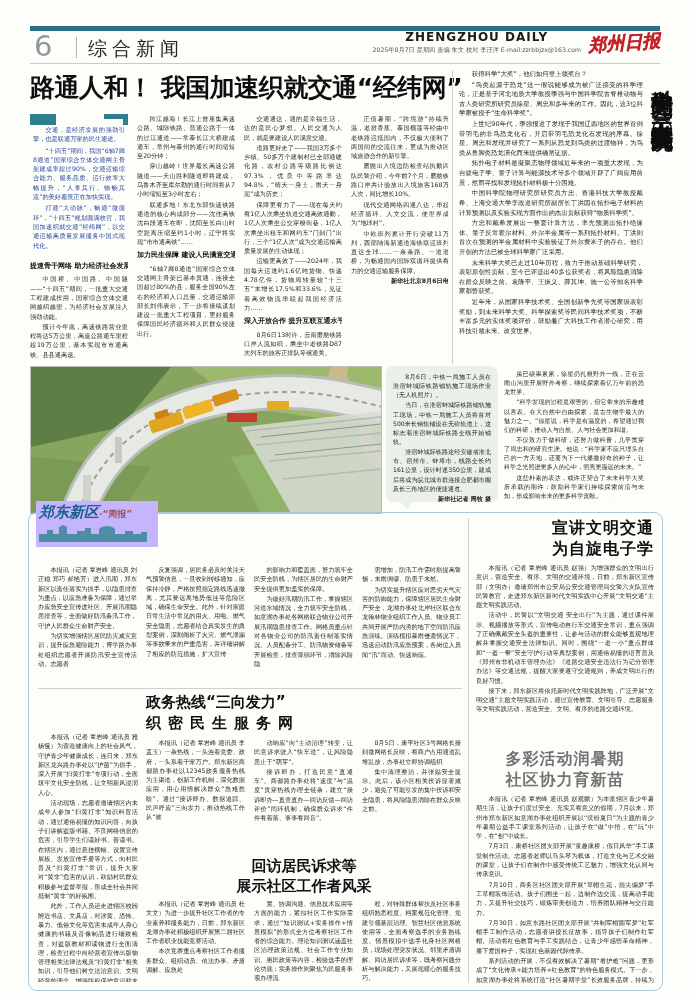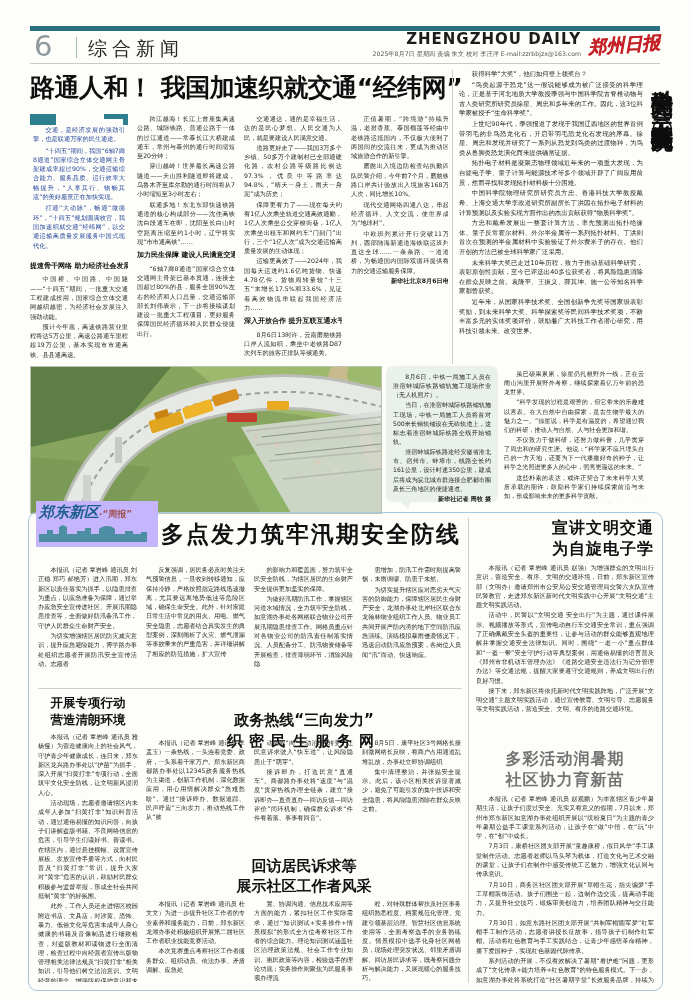--- a/index.html
+++ b/index.html
@@ -9,21 +9,21 @@
     font-family:"DejaVu Sans","Liberation Sans",sans-serif;
     color:#222;
   }
   
   .topbar { position:absolute; left:30px; top:26px; width:630px; height:5px; background:#2b6f80; }
   .pagenum { position:absolute; left:34px; top:29px; font-size:29px; color:#8d979c; }
   .header-vdiv { position:absolute; left:76px; top:37px; width:1px; height:21px; background:#a9b8bd; }
   .section-name { position:absolute; left:88px; top:36px; font-size:19px; letter-spacing:5px; color:#272727;text-align:center; }
   .masthead { position:absolute; right:30px; top:30px; display:flex; align-items:center; }
   .mast-text { text-align:right; margin-right:7px; }
-  .mast-en { font-size:15px; font-weight:bold; letter-spacing:1px; color:#1c1c1c; }
+  .mast-en { font-size:12px; font-weight:bold; letter-spacing:1px; color:#1c1c1c;text-align:center; }
   .mast-date { font-size:6.2px; color:#555; margin-top:2px; white-space:nowrap; }
   .mast-cn { font-size:18px; font-weight:900; font-style:italic; color:#c42127; transform:rotate(-4deg); text-shadow:0.5px 0 #c42127; }
   .header-rule { position:absolute; left:30px; top:63px; width:630px; height:1px; background:#c9c9c9; }
 
   
   .bt { font-size:6.2px; line-height:1.5; text-align:justify; color:#252525; }
   .bt p { margin:0 0 1px 0; text-indent:2em; }
   .subhead { font-weight:bold; font-size:7px; text-indent:0 !important; text-align:center; white-space:nowrap; margin:4px 0 3px 0 !important; color:#111; }
   .tail-dateline { text-align:right; font-weight:bold; text-indent:0 !important; }
 
@@ -57,21 +57,21 @@
   .zd-logo-sub { font-size:9px; font-weight:bold; color:#a05050; }
   .flood-headline { position:absolute; left:158px; top:519px; width:306px; text-align:center; font-size:23px; font-weight:900; letter-spacing:2px; color:#111; white-space:nowrap; }
   .flood-cols { position:absolute; left:38px; top:565px; width:424px; height:118px; display:flex; gap:9px; overflow:hidden; }
   .fcol { width:99px; flex:none; overflow:hidden; }
   .zd-vdiv { position:absolute; left:468px; top:518px; width:1px; height:465px; background:#cfcfcf; }
   .zd-hdiv1 { position:absolute; left:38px; top:688px; width:424px; height:1px; background:#cfcfcf; }
 
   .qinglang-headline { position:absolute; left:38px; top:695px; width:100px; text-align:center; font-size:12.5px; font-weight:900; line-height:1.35; color:#111; }
   .qinglang-body { position:absolute; left:38px; top:732px; width:100px; height:250px; overflow:hidden; }
 
-  .hotline-headline { position:absolute; left:146px; top:710px; width:316px; text-align:center; font-size:15px; font-weight:900; line-height:1.4; color:#111; }
+  .hotline-headline { position:absolute; left:146px; top:692px; width:316px; font-size:15px; font-weight:900; line-height:1.4; color:#111; }
   .hotline-l2 { letter-spacing:7px; }
   .hotline-cols { position:absolute; left:146px; top:738px; width:316px; height:110px; display:flex; gap:9px; overflow:hidden; }
   .hcol { width:99px; flex:none; overflow:hidden; }
 
   .skill-headline { position:absolute; left:146px; top:856px; width:316px; text-align:center; font-size:15px; font-weight:900; line-height:1.35; color:#111; }
   .skill-cols { position:absolute; left:146px; top:899px; width:316px; height:85px; display:flex; gap:9px; overflow:hidden; }
 
   .traffic-headline { position:absolute; left:476px; top:518px; width:178px; text-align:right; font-size:16px; font-weight:900; line-height:1.3; letter-spacing:1px; color:#111; }
   .traffic-body { position:absolute; left:476px; top:563px; width:178px; height:180px; overflow:hidden; }
   .summer-headline { position:absolute; left:476px; top:749px; width:178px; text-align:center; font-size:16px; font-weight:900; line-height:1.3; letter-spacing:1px; color:#737373; }
@@ -217,21 +217,20 @@
   <div class="zd-logo">
     <div class="zd-logo-line">
       <span class="zd-logo-text">郑东新区</span><span class="zd-logo-sub">·“周报”</span>
     </div>
     <svg width="108" height="20" viewBox="0 0 108 20">
       <path d="M0,20 L0,12 L8,12 L8,8 L14,8 L14,12 L20,12 L20,5 L24,3 L28,5 L28,12 L38,12 L38,9 L46,9 L46,6 L52,6 L52,12 L60,12 L60,7 C64,3 72,3 76,7 L76,12 L86,12 L86,9 L94,9 L94,12 L102,12 L102,10 L108,10 L108,20 Z" fill="#4e8ea4"></path>
       <rect x="0" y="17" width="108" height="3" fill="#4e8ea4"></rect>
     </svg>
   </div>
 
-  <div class="flood-headline">多点发力筑牢汛期安全防线</div>
   <div class="flood-cols">
     <div class="fcol bt">
         <p>本报讯（记者 覃岩峰 通讯员 刘正稳 郑巧 郝艳芳）进入汛期，郑东新区以责任落实为抓手，以隐患排查为重点，以应急准备为保障，通过举办应急安全宣传进社区、开展汛期隐患排查等，全面做好防汛备汛工作，守护人民群众生命财产安全。</p>
         <p>为切实增强辖区居民防灾减灾意识，提升应急避险能力，博学路办事处组织志愿者开展防汛安全宣传活动。志愿者</p>
       </div>
     <div class="fcol bt">
         <p>反复强调，居民务必及时关注天气预警信息，一旦收到转移通知，应保持冷静，严格按照指定路线迅速撤离，尤其要远离地势低洼等危险区域，确保生命安全。此外，针对家庭日常生活中常见的用火、用电、燃气安全隐患，志愿者结合真实发生的典型案例，深刻阐析了火灾、燃气泄漏等事故带来的严重危害，并详细讲解了相应的防范措施，扩大宣传</p>
       </div>
     <div class="fcol bt">
         <p>的影响力和覆盖面，努力筑牢全民安全防线，为辖区居民的生命财产安全提供更加坚实的保障。</p>
@@ -239,24 +238,20 @@
       </div>
     <div class="fcol bt">
         <p>患增加，防汛工作需时刻提高警惕，未雨绸缪、防患于未然。</p>
         <p>为切实提升辖区应对恶劣天气灾害的防御能力，保障辖区居民生命财产安全，龙湖办事处北岸社区联合东龙翰林物业组织工作人员、物业员工共同开展严防内涝的地下空间防汛应急演练。演练模拟暴雨侵袭情况下，迅速启动防汛应急预案，各岗位人员闻“汛”而动、快速响应。</p>
       </div>
   </div>
 
   <div class="zd-vdiv"></div>
   <div class="zd-hdiv1"></div>
 
-  <div class="qinglang-headline">
-    <div>开展专项行动</div>
-    <div>营造清朗环境</div>
-  </div>
   <div class="qinglang-body bt">
       <p>本报讯（记者 覃岩峰 通讯员 雅杨慢）为营造健康向上的社会风气，守护青少年健康成长，连日来，郑东新区龙兴路办事处以“护苗”为抓手，深入开展“扫黄打非”专项行动，全面筑牢文化安全防线，让文明新风浸润人心。</p>
       <p>活动现场，志愿者邀请辖区内未成年人参加“扫黄打非”知识科普活动，通过通俗易懂的知识问答，向孩子们讲解盗版书籍、不良网络信息的危害，引导学生们读好书、善读书。在辖区内，通过悬挂横幅、设置宣传展板、发放宣传手册等方式，向村民普及“扫黄打非”常识，提升大家对“黄非”危害的认识，鼓励村民群众积极参与监督举报，形成全社会共同抵制“黄非”的好氛围。</p>
       <p>此外，工作人员还走进辖区校园附近书店、文具店，对涉黄、恐怖、暴力、低俗文化等危害未成年人身心健康的书籍及音像制品进行细致检查，对盗版教材和读物进行全面清理，检查过程中向经营者宣传出版物管理相关法律法规及“扫黄打非”相关知识，引导他们树立法治意识、文明经营的理念，增强版权保护意识和未成年人保护意识，为未成年人健康成长营造绿色、清朗的文化环境。</p>
     </div>
 
   <div class="hotline-headline">
     <div>政务热线“三向发力”</div>
     <div class="hotline-l2">织密民生服务网</div>
   </div>

